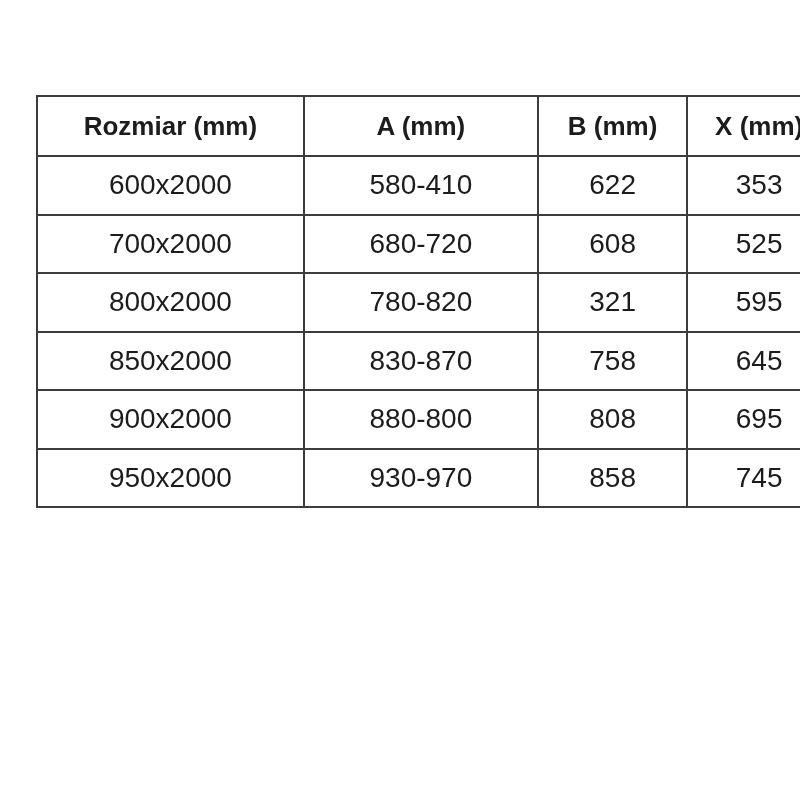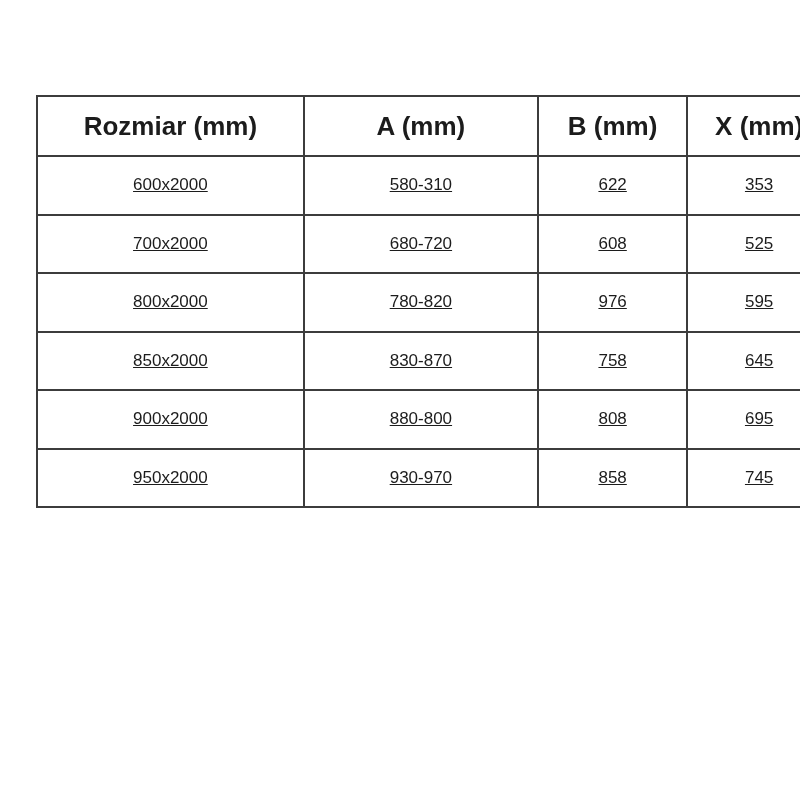--- a/index.html
+++ b/index.html
@@ -34,23 +34,22 @@
     overflow: hidden;
     white-space: nowrap;
   }
   table.size-table th {
     height: 58px;
     font-size: 26px;
     font-weight: bold;
   }
   table.size-table td {
     height: 56.5px;
-    font-size: 17px;
+    font-size: 28px;
     font-weight: normal;
-    text-decoration: underline;
   }
   col.c-rozmiar { width: 33.6%; }
   col.c-a       { width: 29.5%; }
   col.c-b       { width: 18.8%; }
   col.c-x       { width: 18.1%; }
 </style>
 </head>
 <body>
 
 <div class="sheet">
@@ -65,34 +64,34 @@
       <tr>
         <th>Rozmiar (mm)</th>
         <th>A (mm)</th>
         <th>B (mm)</th>
         <th>X (mm)</th>
       </tr>
     </thead>
     <tbody>
       <tr>
         <td>600x2000</td>
-        <td>580-310</td>
+        <td>580-410</td>
         <td>622</td>
         <td>353</td>
       </tr>
       <tr>
         <td>700x2000</td>
         <td>680-720</td>
         <td>608</td>
         <td>525</td>
       </tr>
       <tr>
         <td>800x2000</td>
         <td>780-820</td>
-        <td>976</td>
+        <td>321</td>
         <td>595</td>
       </tr>
       <tr>
         <td>850x2000</td>
         <td>830-870</td>
         <td>758</td>
         <td>645</td>
       </tr>
       <tr>
         <td>900x2000</td>

